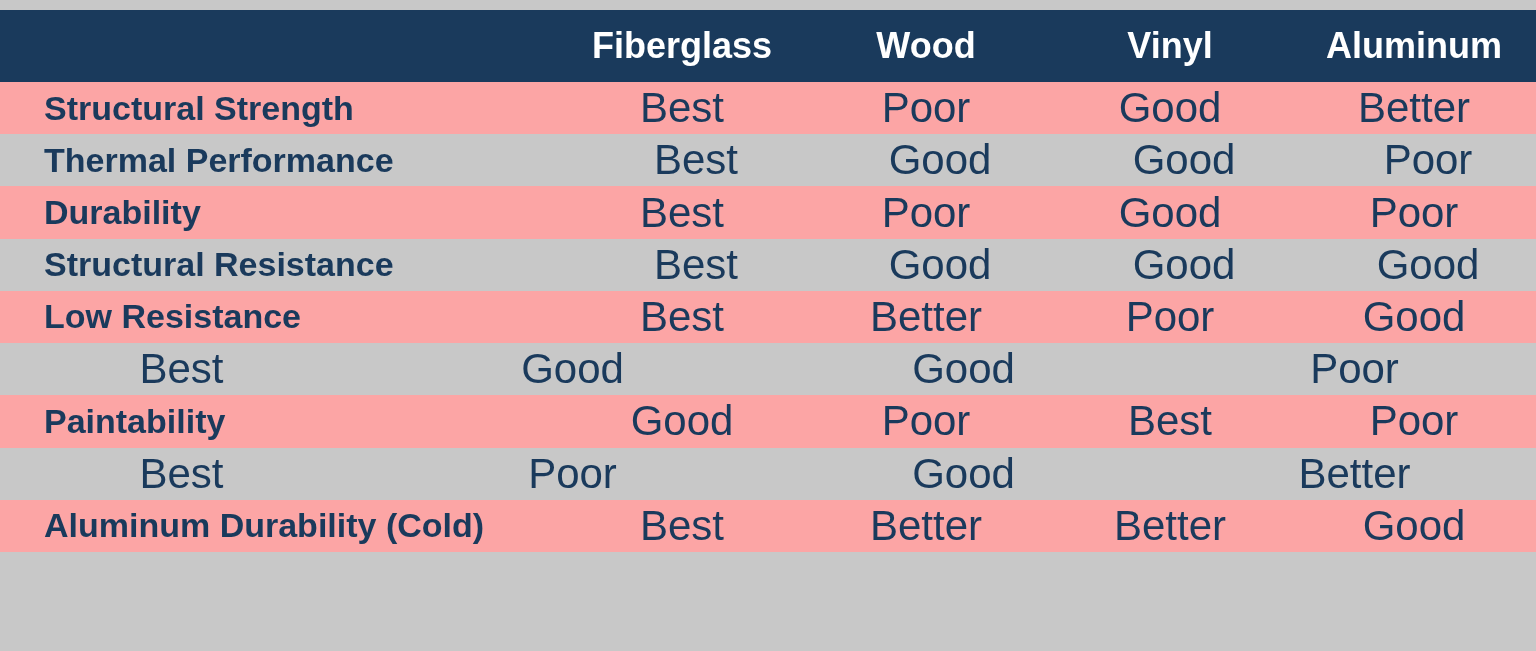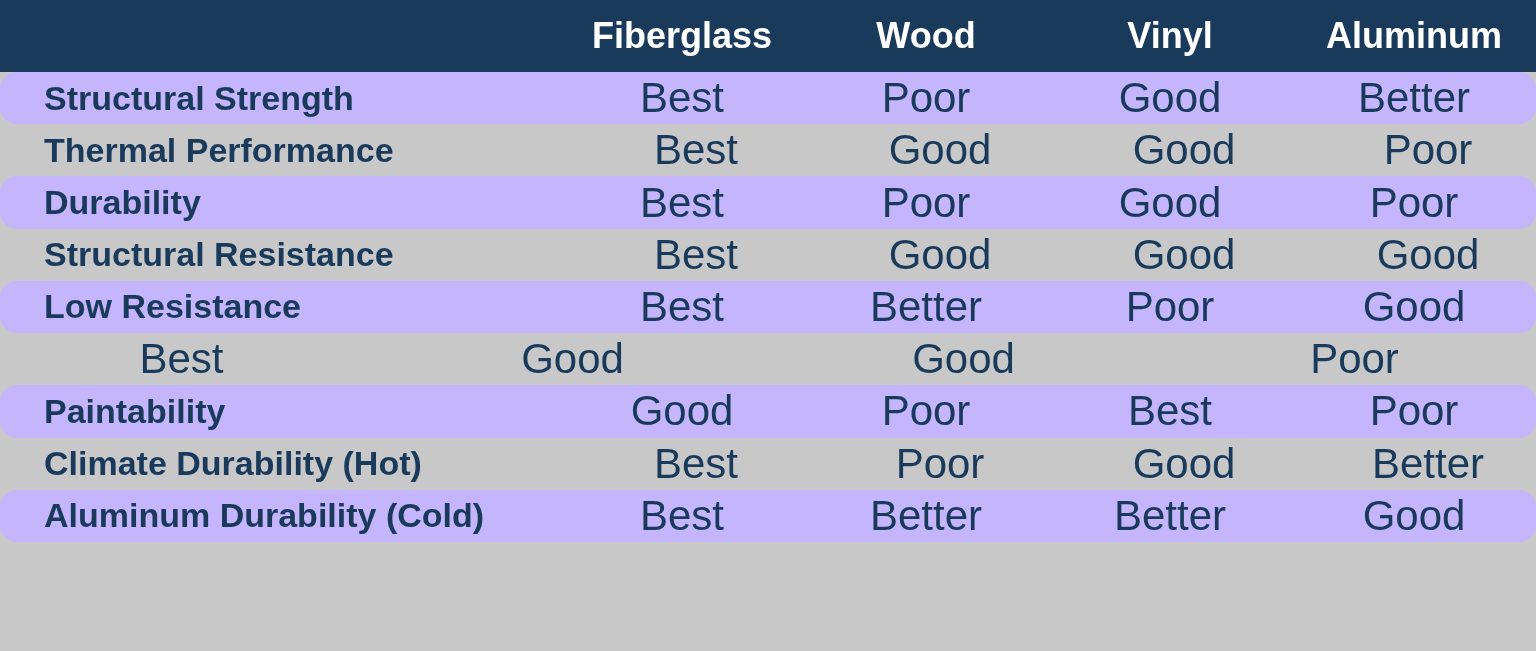--- a/index.html
+++ b/index.html
@@ -13,20 +13,21 @@
       height: 651px;
       font-family: Arial, sans-serif;
       background: #c8c8c8;
     }
 
     .table-wrapper {
       width: 1536px;
       height: 542px;
       display: flex;
       flex-direction: column;
+      margin-top: 10px;
     }
 
     .header-row {
       background-color: #1a3a5c;
       display: flex;
       align-items: center;
       height: 72px;
       padding: 0 0;
     }
 
@@ -42,22 +43,21 @@
       font-weight: bold;
     }
 
     .data-row {
       display: flex;
       align-items: center;
       flex: 1;
     }
 
     .data-row.green {
-      background-color: #c4b5fd;
-      border-radius: 17px;
+      background-color: #fca5a5;
     }
 
     .data-row.gray {
       background-color: #c8c8c8;
       gap: 28px;
     }
 
     .row-label {
       flex: 0 0 560px;
       font-size: 34px;
@@ -135,21 +135,20 @@
       <div class="row-cell">Poor</div>
     </div>
     <div class="data-row green">
       <div class="row-label">Paintability</div>
       <div class="row-cell">Good</div>
       <div class="row-cell">Poor</div>
       <div class="row-cell">Best</div>
       <div class="row-cell">Poor</div>
     </div>
     <div class="data-row gray">
-      <div class="row-label">Climate Durability (Hot)</div>
       <div class="row-cell">Best</div>
       <div class="row-cell">Poor</div>
       <div class="row-cell">Good</div>
       <div class="row-cell">Better</div>
     </div>
     <div class="data-row green">
       <div class="row-label">Aluminum Durability (Cold)</div>
       <div class="row-cell">Best</div>
       <div class="row-cell">Better</div>
       <div class="row-cell">Better</div>

